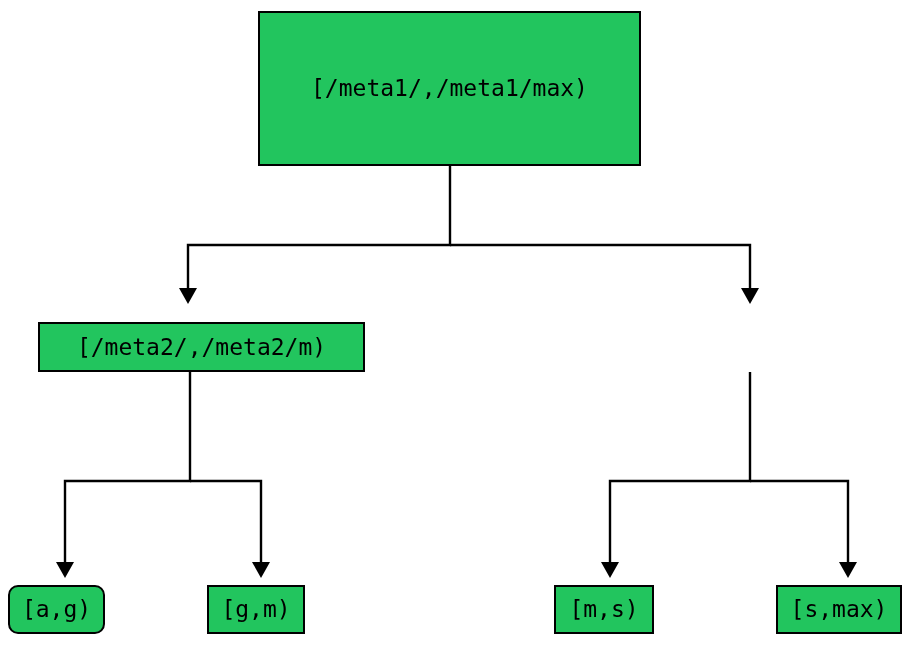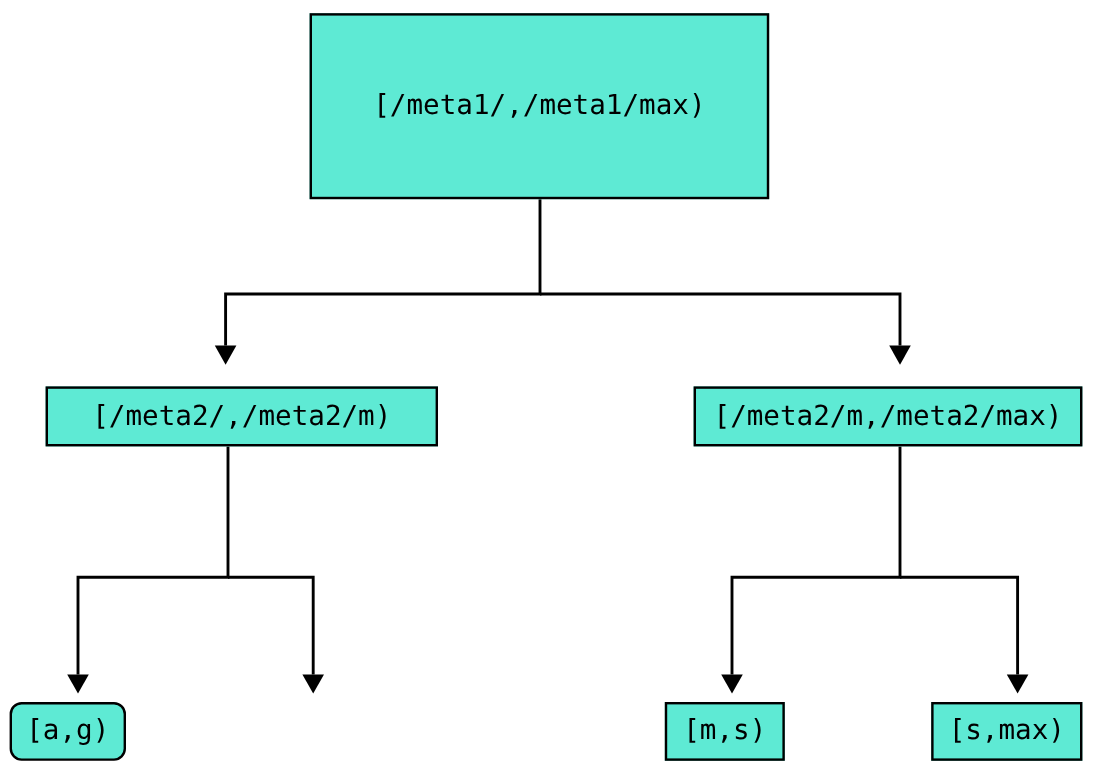--- a/index.html
+++ b/index.html
@@ -22,21 +22,21 @@
     position: absolute;
     left: 0;
     top: 0;
     width: 912px;
     height: 652px;
   }
   .node {
     position: absolute;
     box-sizing: border-box;
     border: 2px solid #15803d;
-    background: #5eead4;
+    background: #22c55e;
     display: flex;
     align-items: center;
     justify-content: center;
     color: #000000;
     white-space: pre;
     letter-spacing: 0px;
   }
   .node-label {
     display: block;
     line-height: 1;
@@ -84,28 +84,28 @@
   </svg>
 
   <div class="node node-root" style="left: 258px; top: 11px; width: 383px; height: 155px; border-color: rgb(0, 0, 0); color: rgb(0, 0, 0);">
     <span class="node-label">[/meta1/,/meta1/max)</span>
   </div>
 
   <div class="node node-mid" style="left: 20px; top: 322px; width: 327px; height: 50px; border-color: rgb(0, 0, 0); color: rgb(0, 0, 0); margin-left: 18px;">
     <span class="node-label">[/meta2/,/meta2/m)</span>
   </div>
 
-  <div class="node node-mid" style="left: 578px; top: 322px; width: 324px; height: 50px; border-color: rgb(0, 0, 0); color: rgb(0, 0, 0);">
-    <span class="node-label">[/meta2/m,/meta2/max)</span>
-  </div>
 
   <div class="node node-leaf" style="left: 8px; top: 585px; width: 97px; height: 49px; border-color: rgb(0, 0, 0); color: rgb(0, 0, 0); border-radius: 10px;">
     <span class="node-label">[a,g)</span>
   </div>
 
+  <div class="node node-leaf" style="left: 207px; top: 585px; width: 98px; height: 49px; border-color: rgb(0, 0, 0); color: rgb(0, 0, 0);">
+    <span class="node-label">[g,m)</span>
+  </div>
 
   <div class="node node-leaf" style="left: 554px; top: 585px; width: 100px; height: 49px; border-color: rgb(0, 0, 0); color: rgb(0, 0, 0);">
     <span class="node-label">[m,s)</span>
   </div>
 
   <div class="node node-leaf" style="left: 776px; top: 585px; width: 126px; height: 49px; border-color: rgb(0, 0, 0); color: rgb(0, 0, 0);">
     <span class="node-label">[s,max)</span>
   </div>
 
 </div>

